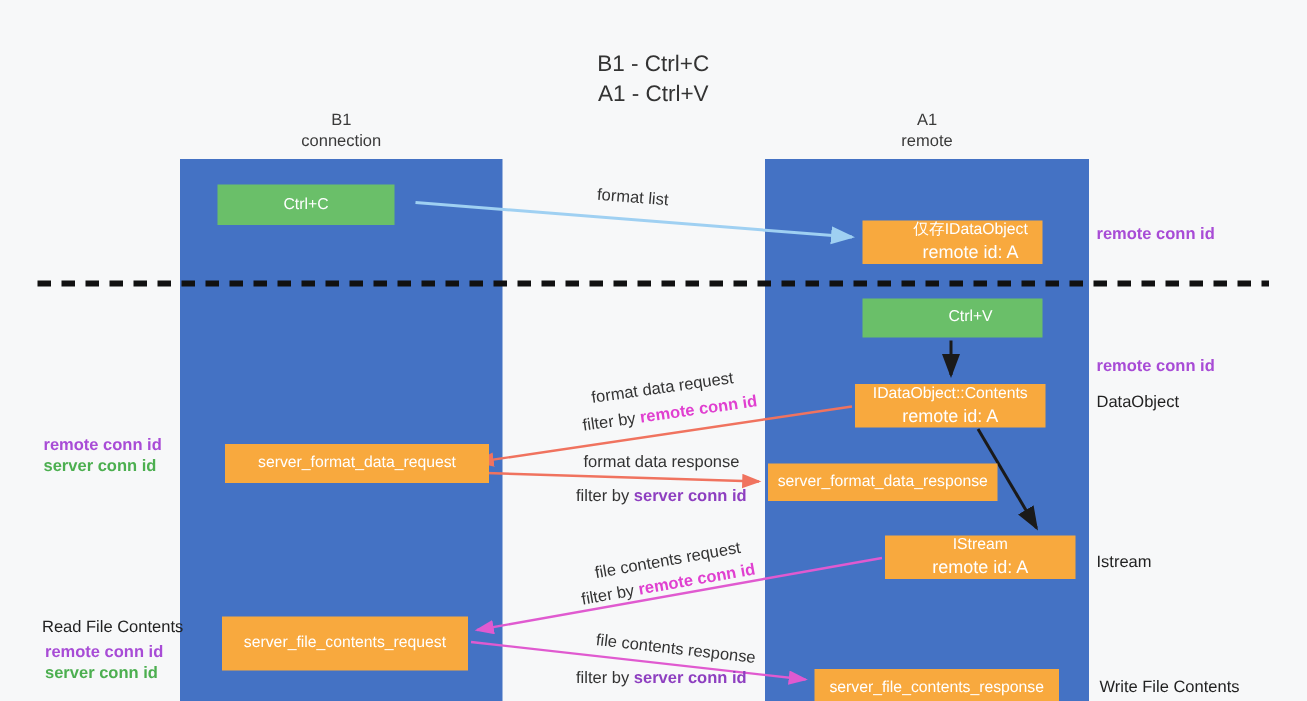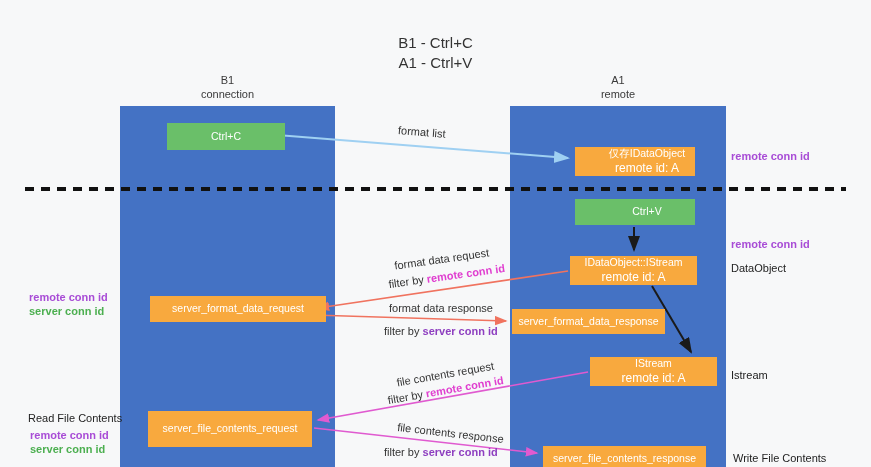--- a/index.html
+++ b/index.html
@@ -83,35 +83,35 @@
 
     <line x1="568" y1="243" x2="318" y2="280" stroke="#f0735f" stroke-width="1.6" marker-end="url(#ah-salmon)"></line>
 
     <line x1="313" y1="287" x2="506" y2="293" stroke="#f0735f" stroke-width="1.6" marker-end="url(#ah-salmon)"></line>
 
     <line x1="588" y1="344" x2="318" y2="392" stroke="#e05ad0" stroke-width="1.6" marker-end="url(#ah-magenta)"></line>
 
     <line x1="314" y1="400" x2="537" y2="425" stroke="#e05ad0" stroke-width="1.6" marker-end="url(#ah-magenta)"></line>
   </svg>
 
-  <div class="node green" style="left:167px; top:95px; width:118px; height:27px;">
+  <div class="node green" style="left:145px; top:95px; width:118px; height:27px;">
     <div>Ctrl+C</div>
   </div>
 
   <div class="node orange" style="left:575px; top:119px; width:120px; height:29px;padding-left:24px;">
     <div>仅存IDataObject</div>
     <div class="l2">remote id: A</div>
   </div>
 
   <div class="node green" style="left:575px; top:171px; width:120px; height:26px;padding-left:24px;">
     <div>Ctrl+V</div>
   </div>
 
   <div class="node orange" style="left:570px; top:228px; width:127px; height:29px;">
-    <div>IDataObject::IStream</div>
+    <div>IDataObject::Contents</div>
     <div class="l2">remote id: A</div>
   </div>
 
   <div class="node orange" style="left:150px; top:268px; width:176px; height:26px;">
     <div>server_format_data_request</div>
   </div>
 
   <div class="node orange" style="left:512px; top:281px; width:153px; height:25px;">
     <div>server_format_data_response</div>
   </div>

